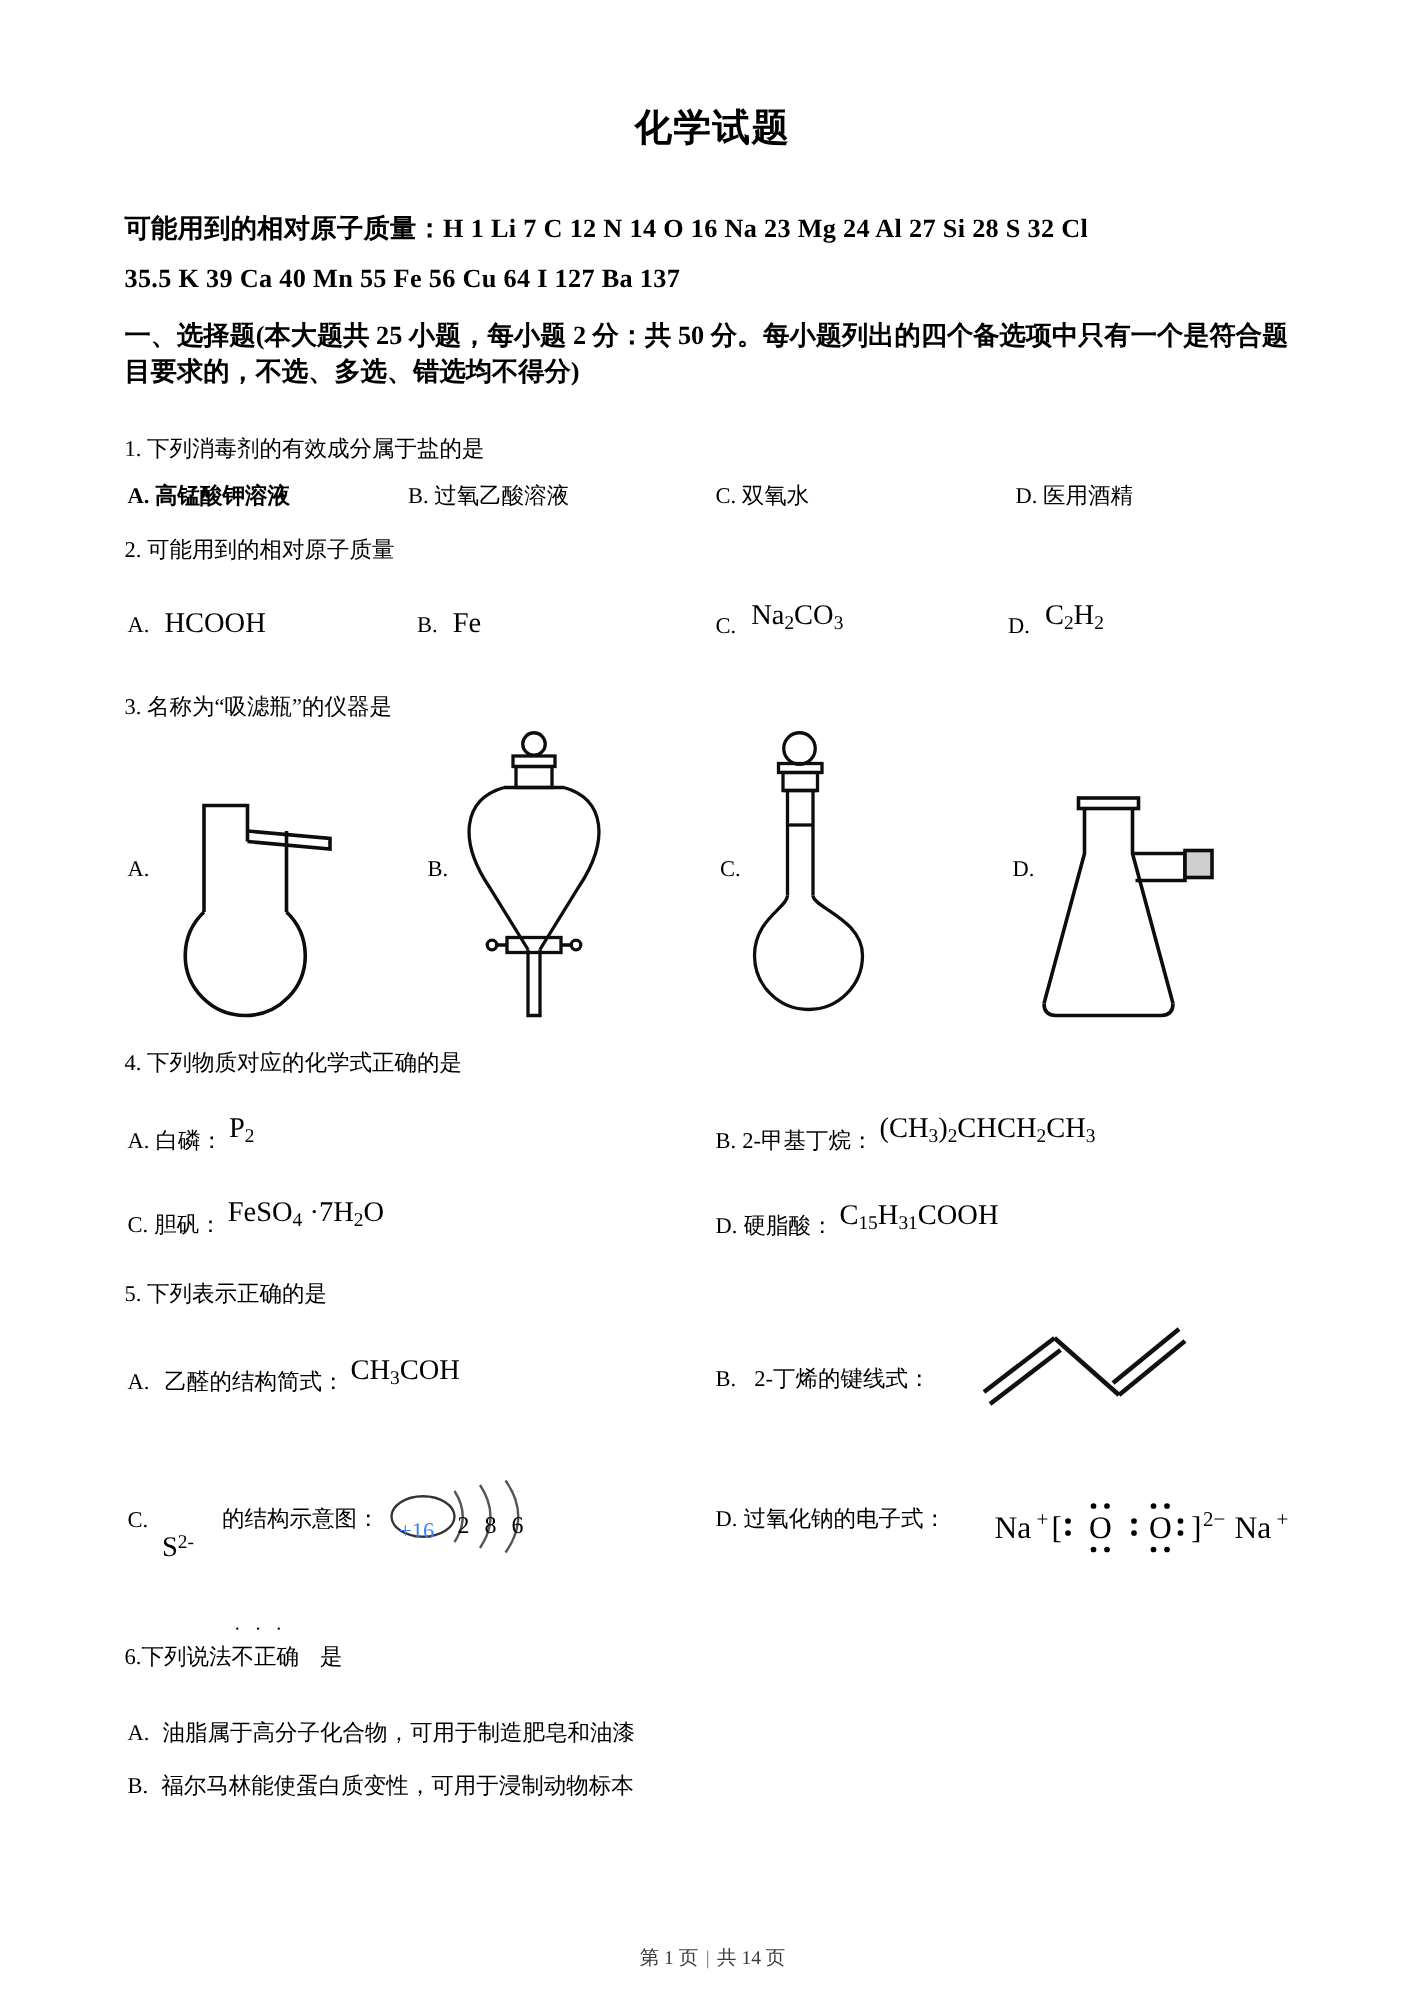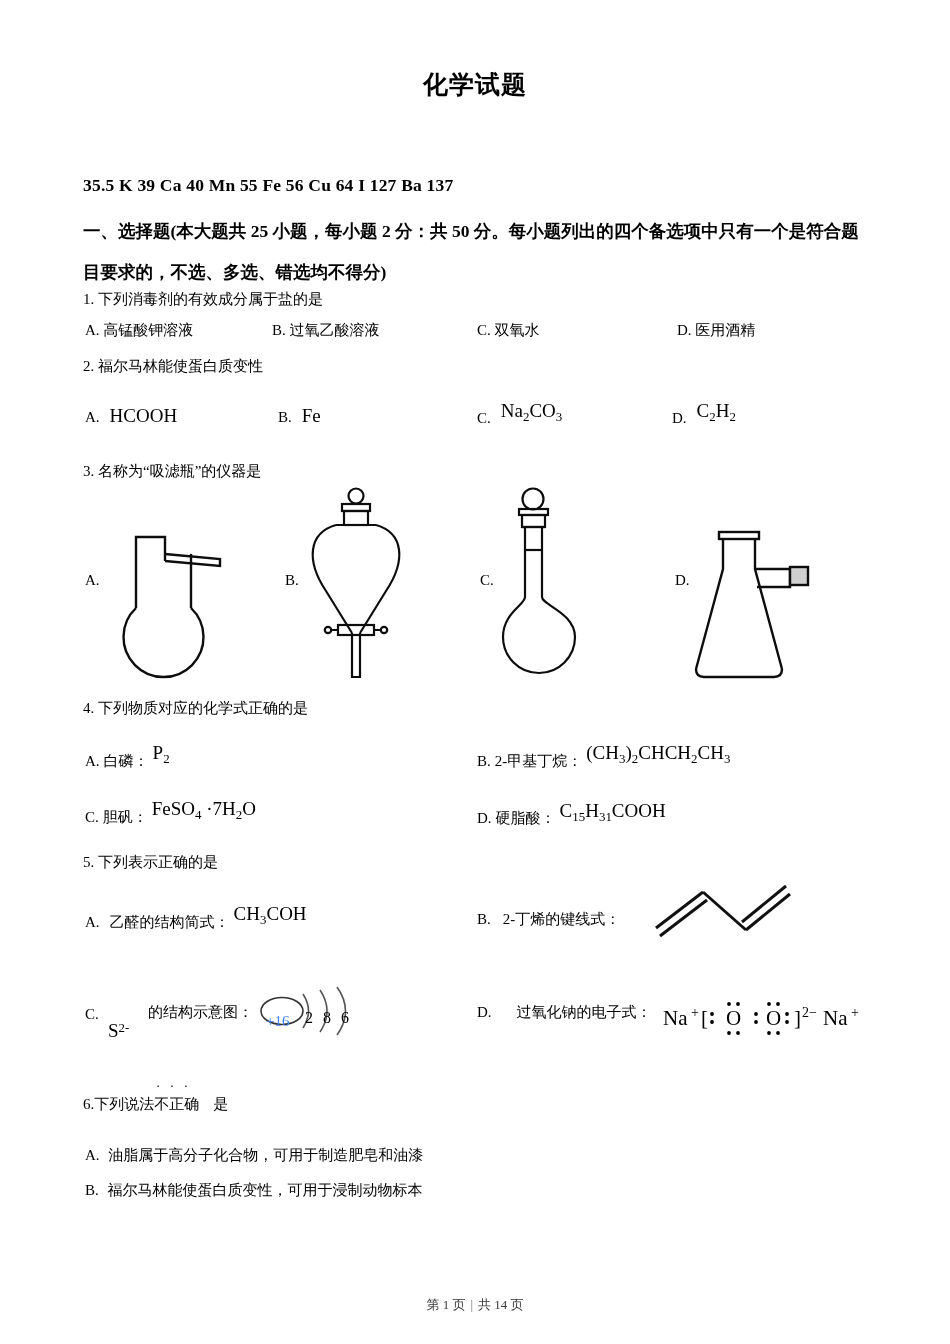--- a/index.html
+++ b/index.html
@@ -36,21 +36,21 @@
   
   .atomic-line {
     font-size: 17.5px;
     font-weight: bold;
     letter-spacing: 0.2px;
     white-space: nowrap;
   }
   .section-head {
     font-size: 17.5px;
     font-weight: bold;
-    line-height: 41px;
+    line-height: 24px;
     width: 790px;
   }
   .q-stem {
     font-size: 15px;
     white-space: nowrap;
   }
   .opt {
     font-size: 15px;
     white-space: nowrap;
   }
@@ -106,48 +106,49 @@
   }
   .footer .sep { margin: 0 5px; color:#777; }
 </style>
 </head>
 <body>
 
 <div class="page">
 
   <div class="abs doc-title">化学试题</div>
 
+  <div class="abs atomic-line" style="left:83px; top:140px;">可能用到的相对原子质量：H 1  Li 7  C 12  N 14  O 16  Na 23  Mg 24  Al 27  Si 28  S  32  Cl</div>
   <div class="abs atomic-line" style="left:83px; top:175px;">35.5  K 39  Ca 40  Mn 55  Fe 56  Cu 64  I 127  Ba 137</div>
 
   <div class="abs section-head" style="left:83px; top:211px;">一、选择题(本大题共 25 小题，每小题 2 分：共 50 分。每小题列出的四个备选项中只有一个是符合题目要求的，不选、多选、错选均不得分)</div>
 
   <div class="abs q-stem" style="left:83px; top:290px;">
     <span>1.</span>
     <span>下列消毒剂的有效成分属于盐的是</span>
   </div>
-  <div class="abs opt" style="left:85px; top:321px;">
+  <div class="abs opt" style="left:85px; top:321px;font-weight:bold;">
     <span>A.</span>
     <span>高锰酸钾溶液</span>
   </div>
   <div class="abs opt" style="left:272px; top:321px;">
     <span>B.</span>
     <span>过氧乙酸溶液</span>
   </div>
   <div class="abs opt" style="left:477px; top:321px;">
     <span>C.</span>
     <span>双氧水</span>
   </div>
   <div class="abs opt" style="left:677px; top:321px;">
     <span>D.</span>
     <span>医用酒精</span>
   </div>
 
   <div class="abs q-stem" style="left:83px; top:357px;">
     <span>2.</span>
-    <span>福尔马林能使蛋白质变性</span>
+    <span>可能用到的相对原子质量</span>
   </div>
   <div class="abs" style="left:85px; top:405px;">
     <span class="opt-lbl">A.</span>
     <span class="formula" style="margin-left:6px;">HCOOH</span>
   </div>
   <div class="abs" style="left:278px; top:405px;">
     <span class="opt-lbl">B.</span>
     <span class="formula" style="margin-left:6px;">Fe</span>
   </div>
   <div class="abs" style="left:477px; top:400px;">
@@ -284,21 +285,21 @@
       <path d="M79 1 q17 24 0 48" stroke="#555"></path>
     </svg>
   </div>
   <div class="abs formula" style="left:266px; top:1013px; font-size:15px; color:#3b82f6;">+16</div>
   <div class="abs shell-num" style="left:305px; top:1009px;">2</div>
   <div class="abs shell-num" style="left:323px; top:1009px;">8</div>
   <div class="abs shell-num" style="left:341px; top:1009px;">6</div>
 
   <div class="abs" style="left:477px; top:1003px;">
     <span class="opt-lbl">D.</span>
-    <span class="opt" style="margin-left:21px;">过氧化钠的电子式：</span>
+    <span class="opt" style="margin-left:0;">过氧化钠的电子式：</span>
   </div>
   <div class="abs" style="left:663px; top:995px;">
     <svg width="200" height="46" viewBox="0 0 200 46" fill="none">
       <g fill="#000" font-family="Liberation Serif, serif" font-size="21">
         <text x="0" y="30">Na</text>
         <text x="28" y="22" font-size="14">+</text>
         <text x="38" y="30">[</text>
         <text x="63" y="30">O</text>
         <text x="103" y="30">O</text>
         <text x="131" y="30">]</text>

